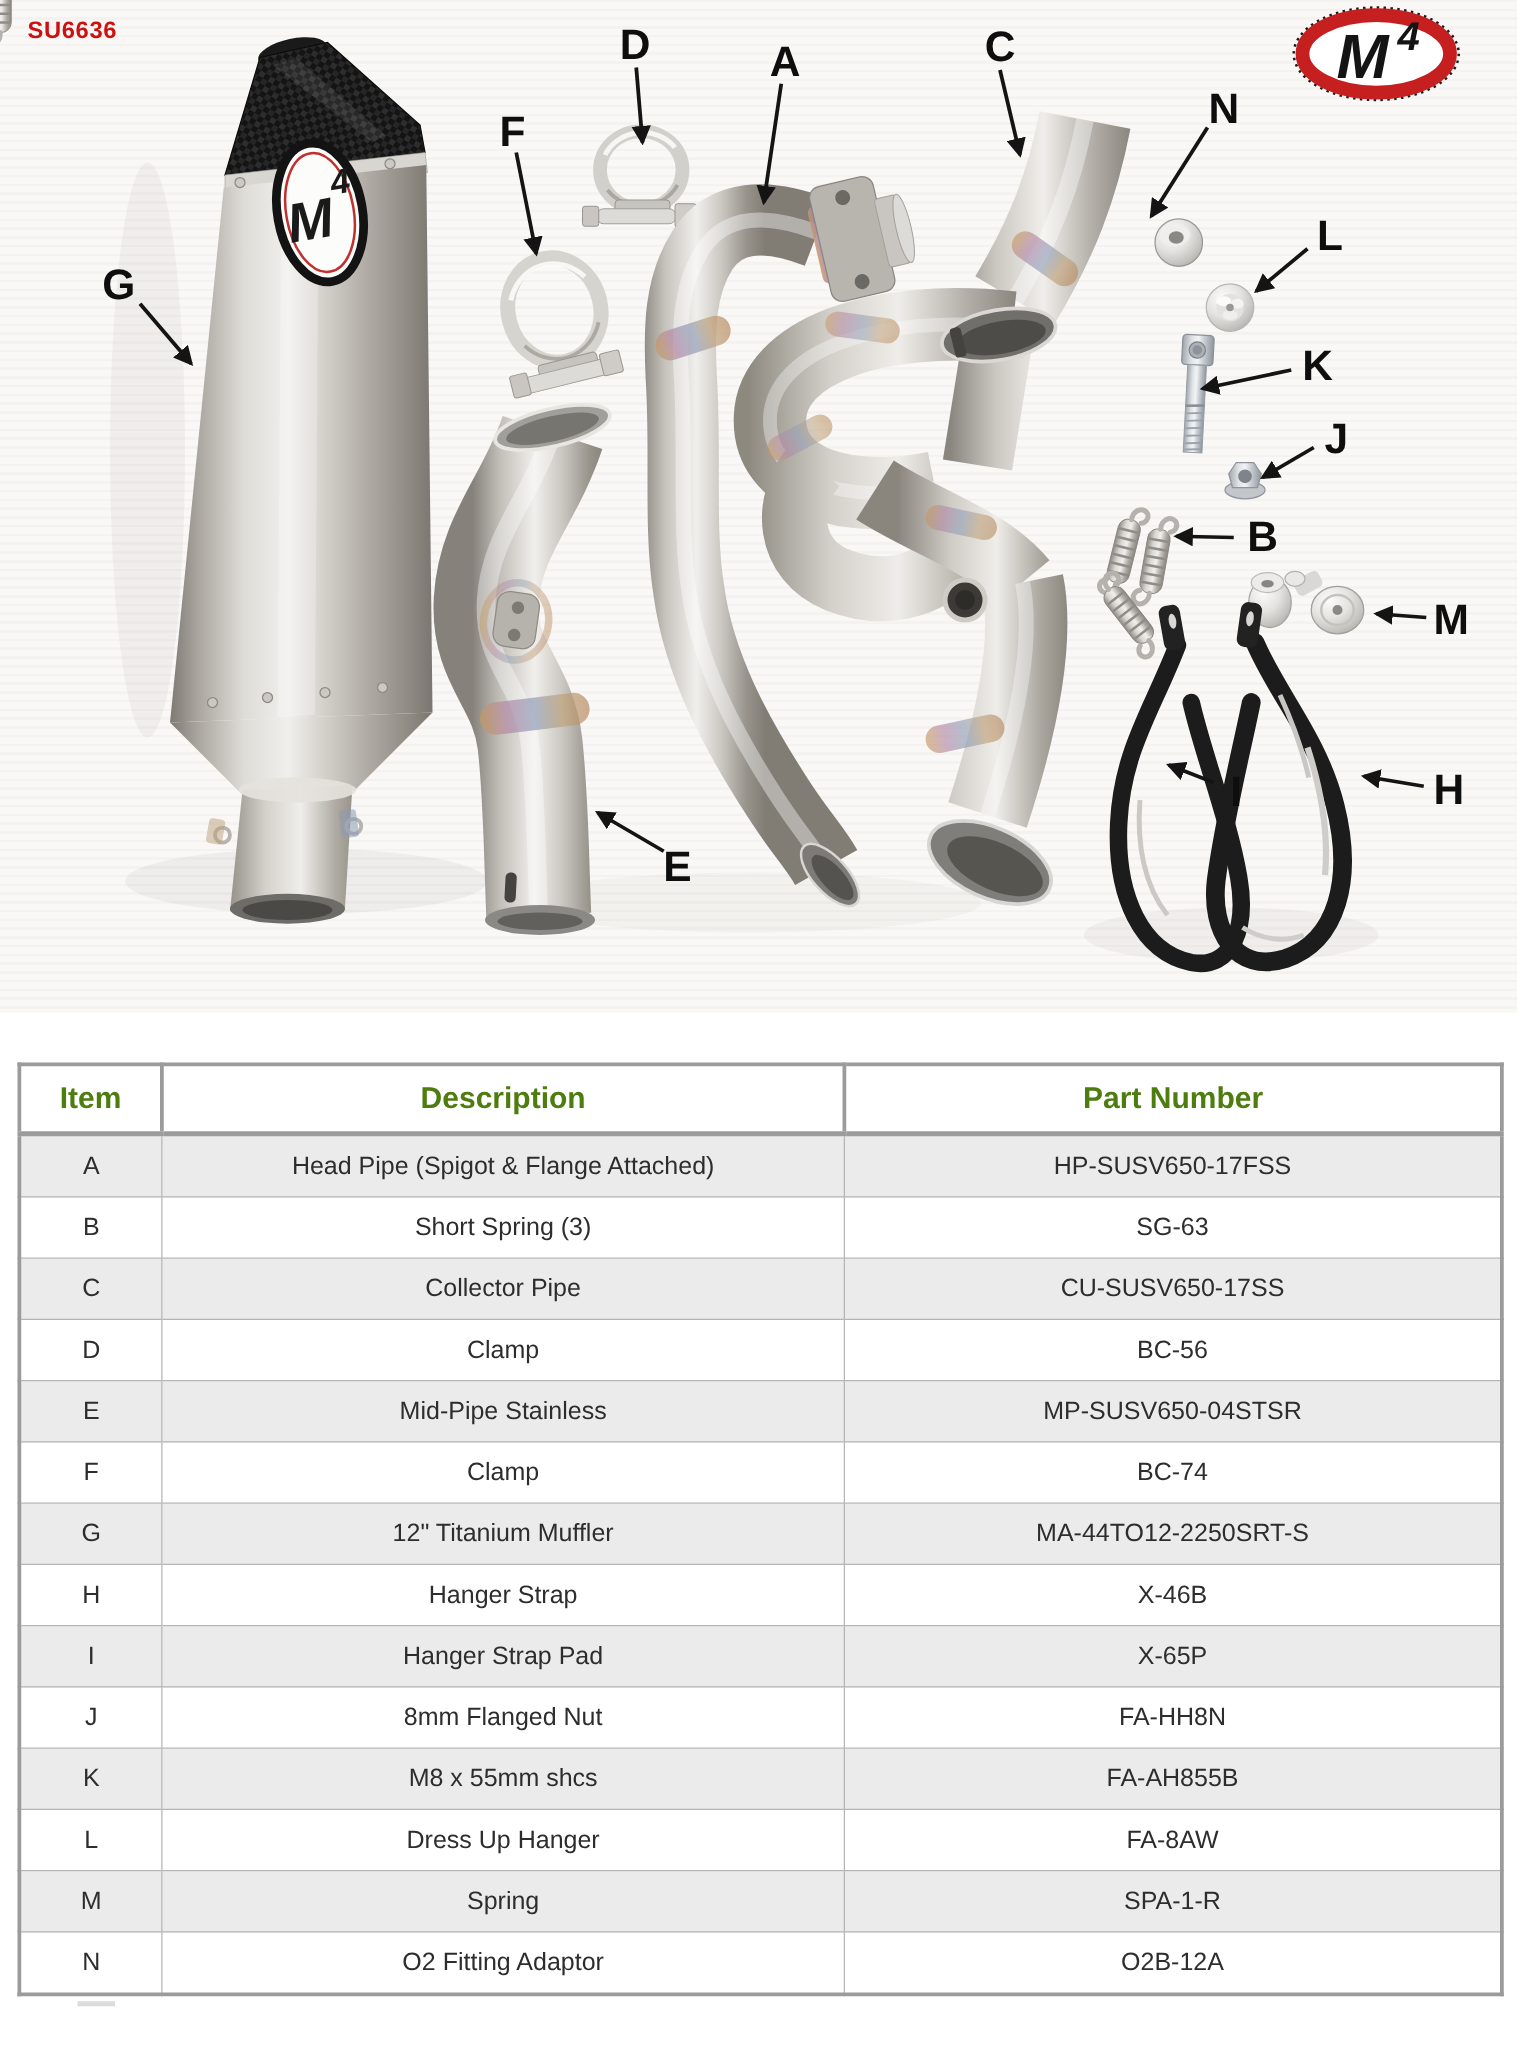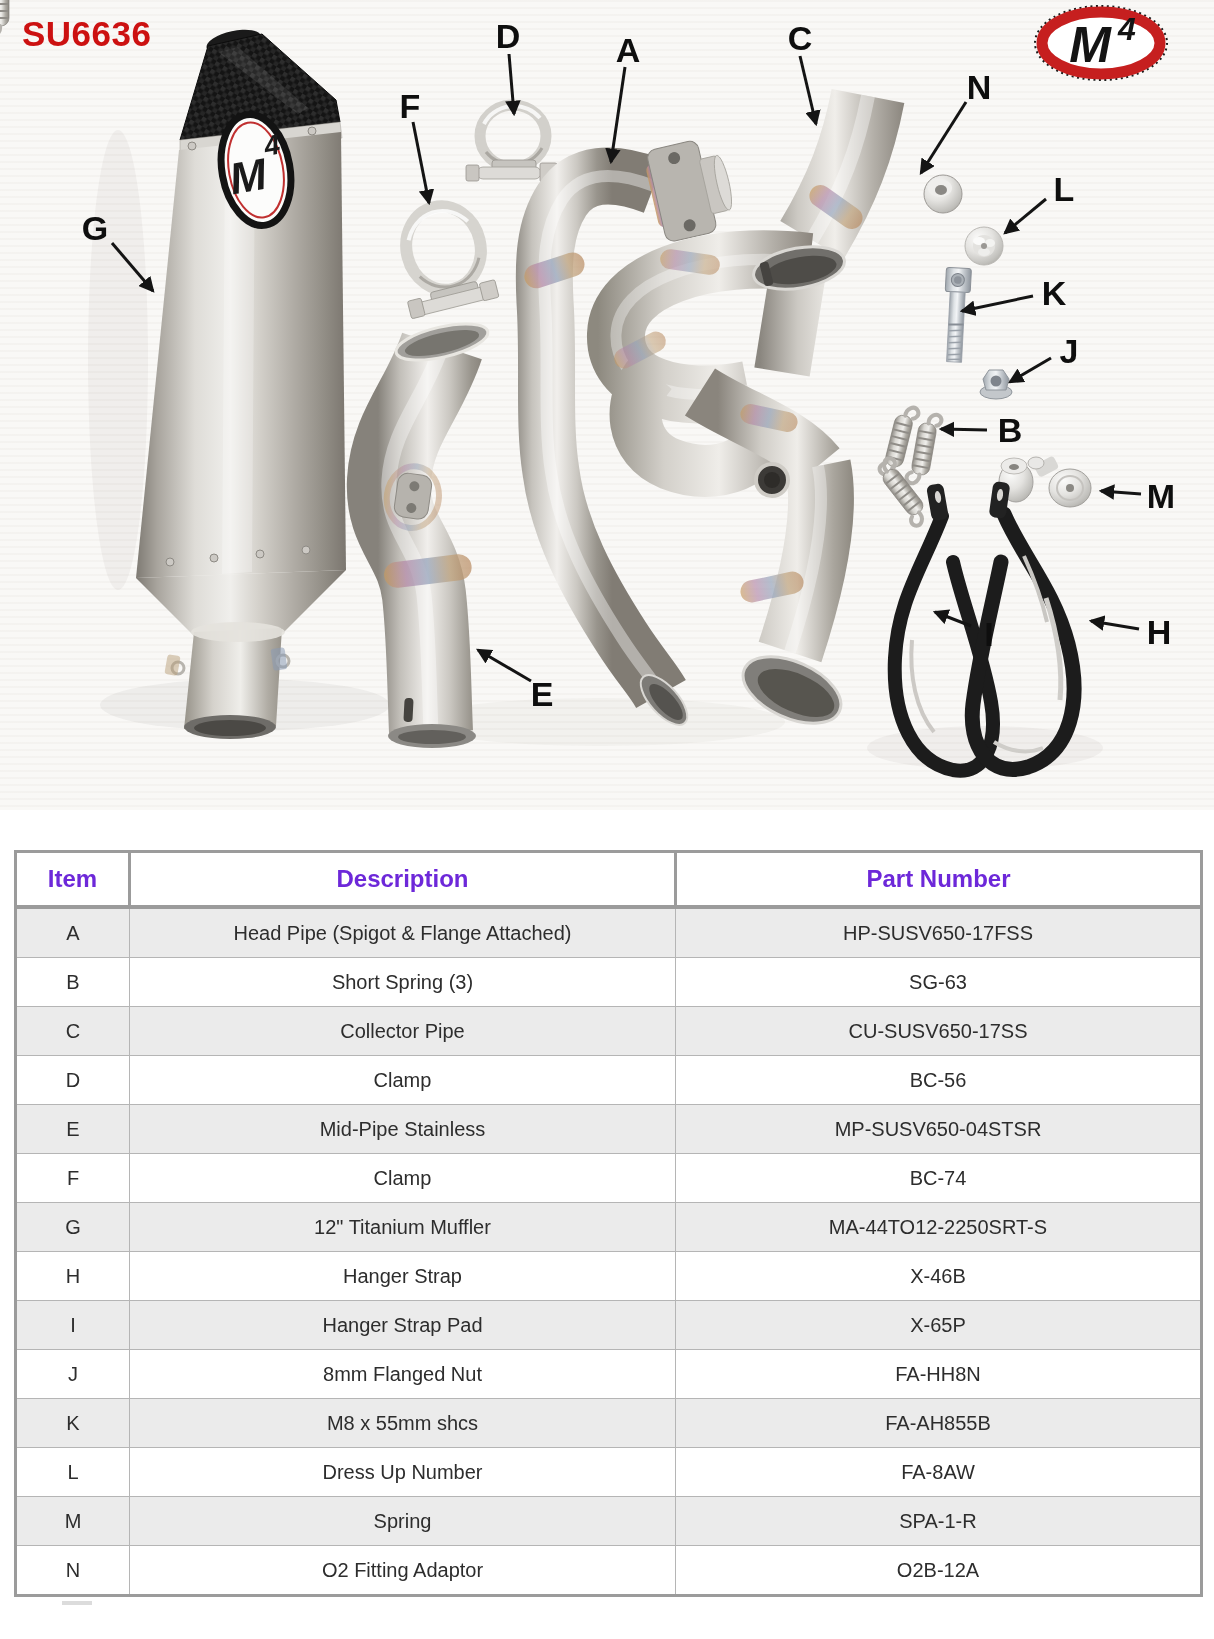--- a/index.html
+++ b/index.html
@@ -3,30 +3,30 @@
 <meta charset="utf-8">
 <style>
   html,body{margin:0;padding:0;background:#ffffff;}
   body{width:1214px;height:1639px;font-family:"Liberation Sans",sans-serif;}
   .page{position:relative;width:1214px;height:1639px;background:#ffffff;overflow:hidden;}
 
   .photo{position:absolute;left:0;top:0;width:1214px;height:810px;
     background-color:#f9f8f6;
     background-image:repeating-linear-gradient(180deg, rgba(180,170,158,0.07) 0 2px, rgba(255,255,255,0) 2px 7px);}
 
-  .su-code{position:absolute;left:22px;top:14px;font-size:35px;font-weight:700;color:#cc1111;letter-spacing:0.5px;}
+  .su-code{position:absolute;left:22px;top:14px;font-size:19px;font-weight:700;color:#cc1111;letter-spacing:0.5px;}
 
   .illu{position:absolute;left:0;top:0;}
 
   .plabel{position:absolute;transform:translate(-50%,-50%);font-size:34px;font-weight:700;color:#0e0e0e;line-height:1;}
 
   .parts-table{position:absolute;left:14px;top:850px;width:1186px;border-collapse:collapse;table-layout:fixed;
     background:#ffffff;border:3px solid #9b9b9b;}
   .parts-table th{border:3px solid #9b9b9b;border-bottom:4px solid #9b9b9b;background:#ffffff;
-    font-size:24px;font-weight:700;color:#6d28d9;height:52px;padding:0;}
+    font-size:24px;font-weight:700;color:#4d7c0f;height:52px;padding:0;}
   .parts-table td{border:1px solid #b5b5b5;font-size:20px;color:#2d2d2d;text-align:center;height:48px;padding:0;}
   .parts-table tr.alt td{background:#ebebeb;}
 
   .artifact{position:absolute;left:62px;top:1601px;width:30px;height:4px;background:#cdcdcd;opacity:.7;}
 </style>
 </head>
 <body>
 
 <div class="page">
 
@@ -434,21 +434,21 @@
           <td>8mm Flanged Nut</td>
           <td>FA-HH8N</td>
         </tr>
         <tr class="alt">
           <td>K</td>
           <td>M8 x 55mm shcs</td>
           <td>FA-AH855B</td>
         </tr>
         <tr>
           <td>L</td>
-          <td>Dress Up Number</td>
+          <td>Dress Up Hanger</td>
           <td>FA-8AW</td>
         </tr>
         <tr class="alt">
           <td>M</td>
           <td>Spring</td>
           <td>SPA-1-R</td>
         </tr>
         <tr>
           <td>N</td>
           <td>O2 Fitting Adaptor</td>

